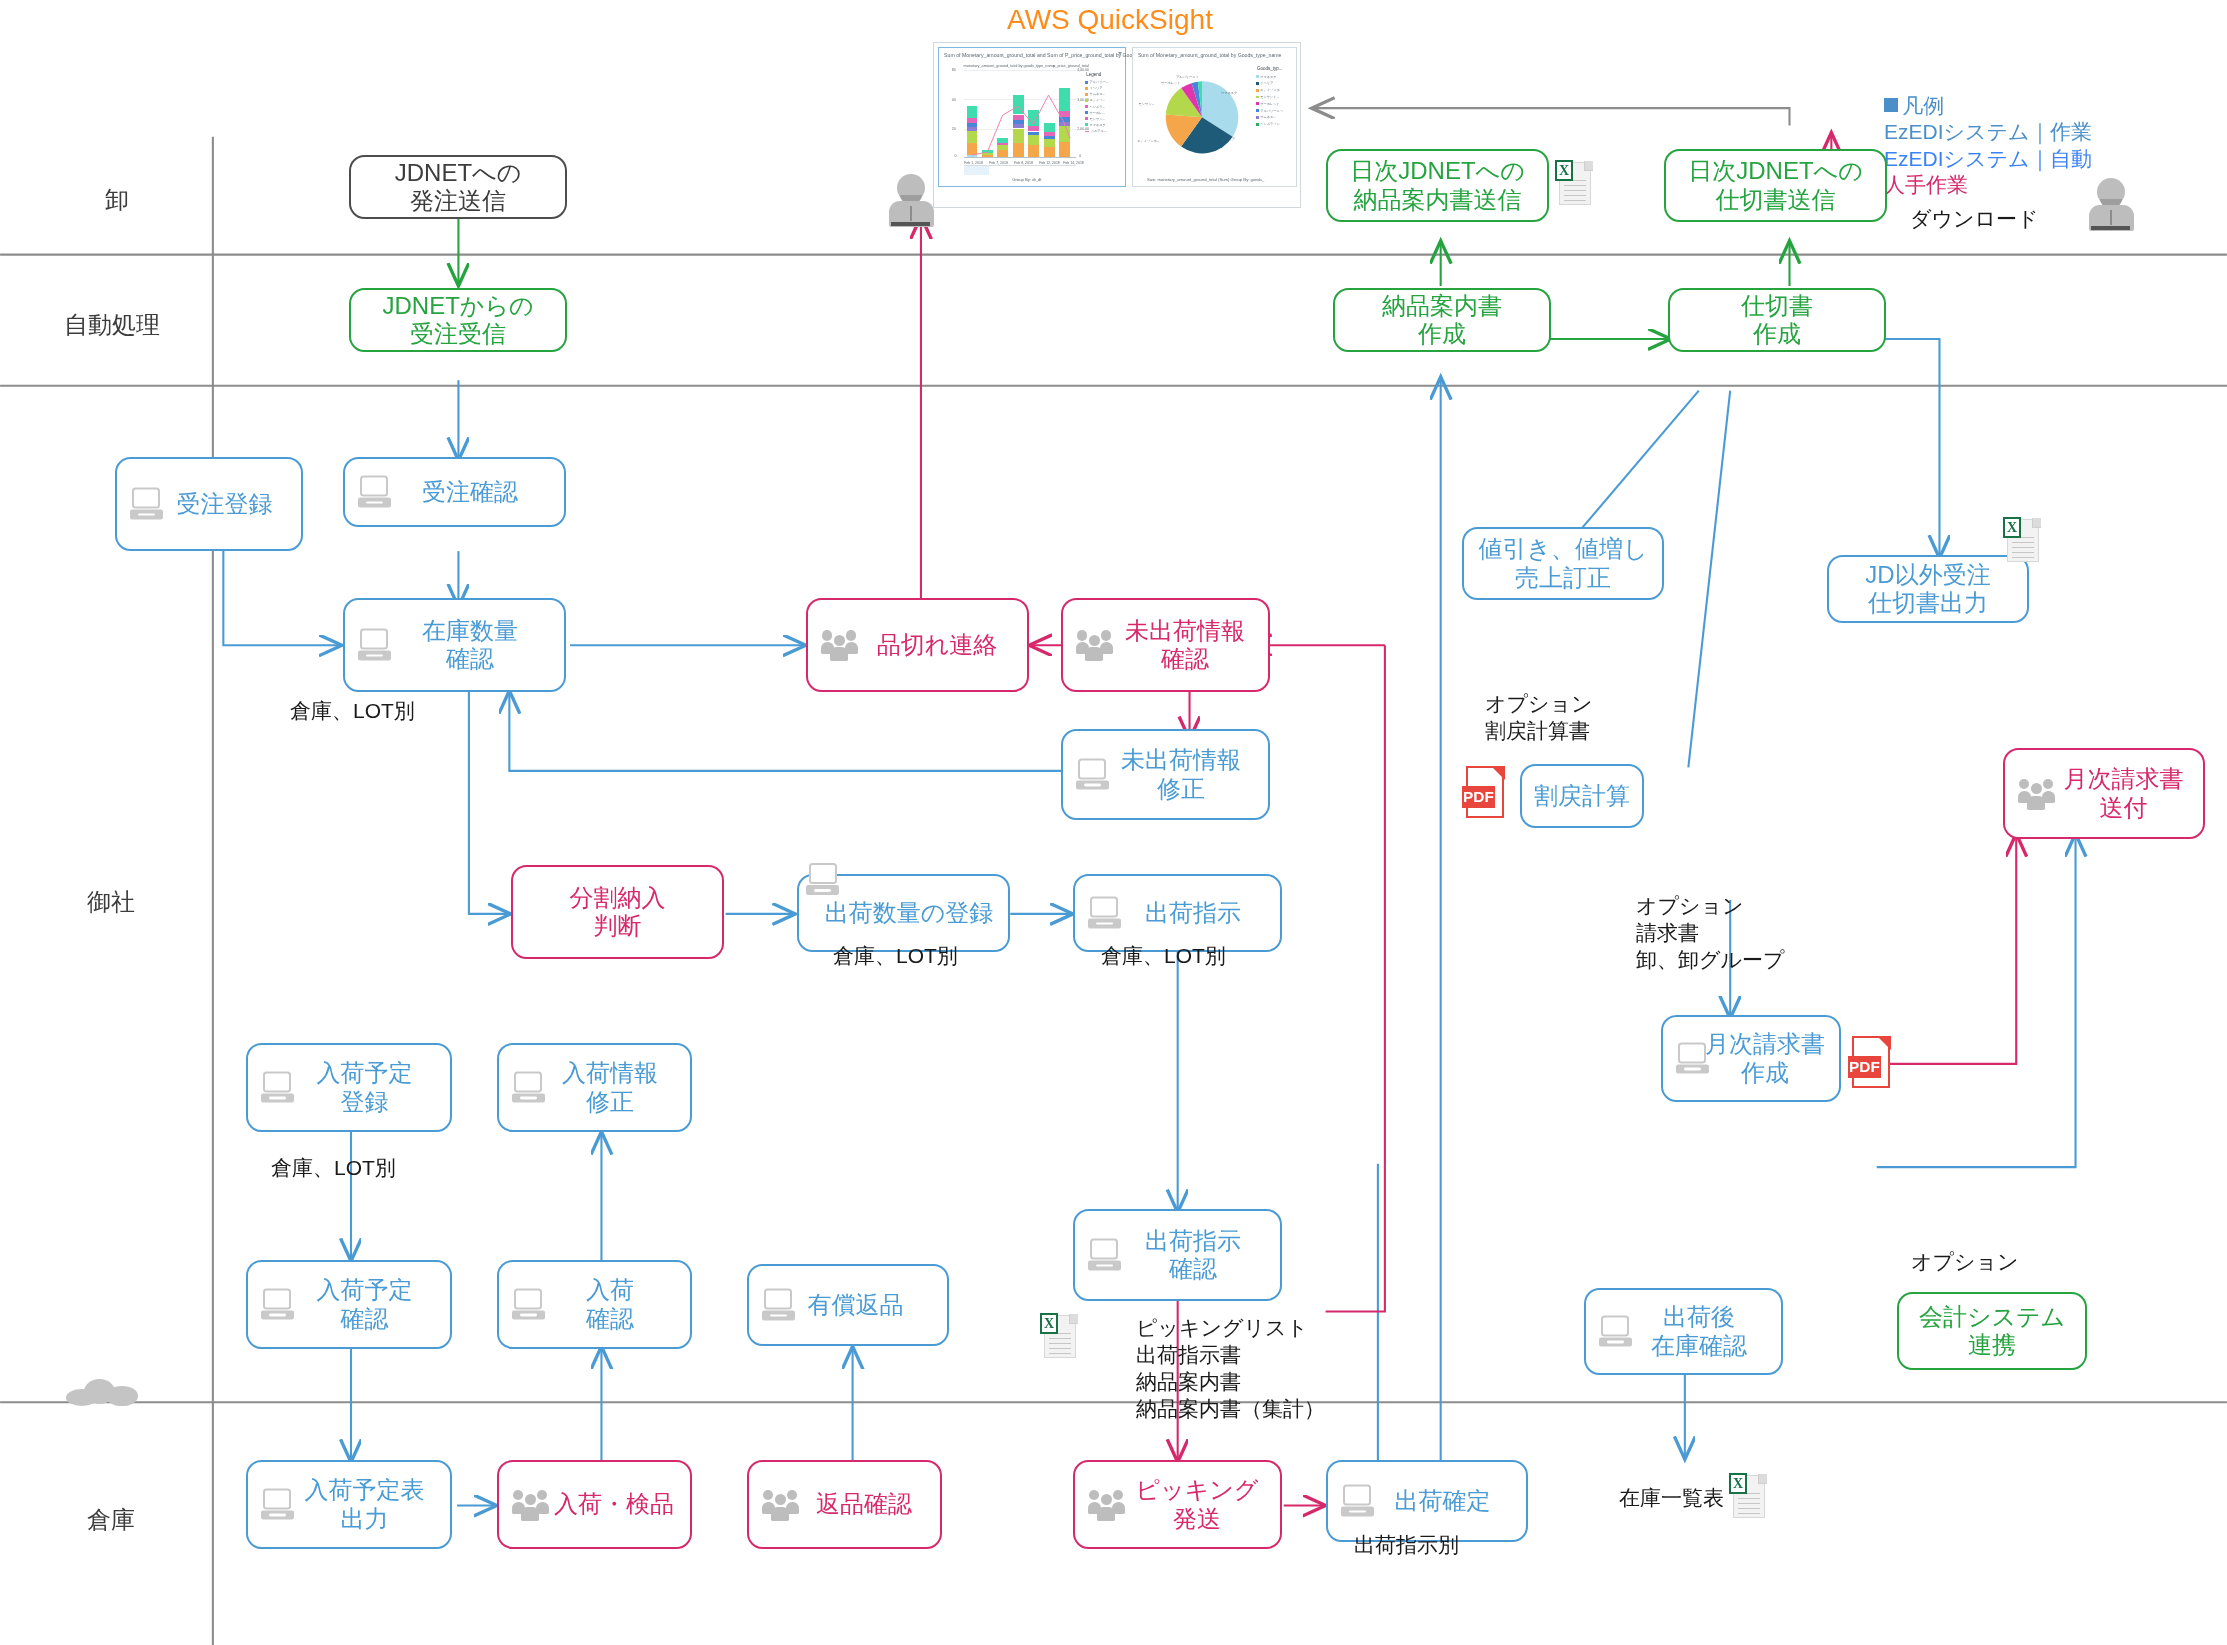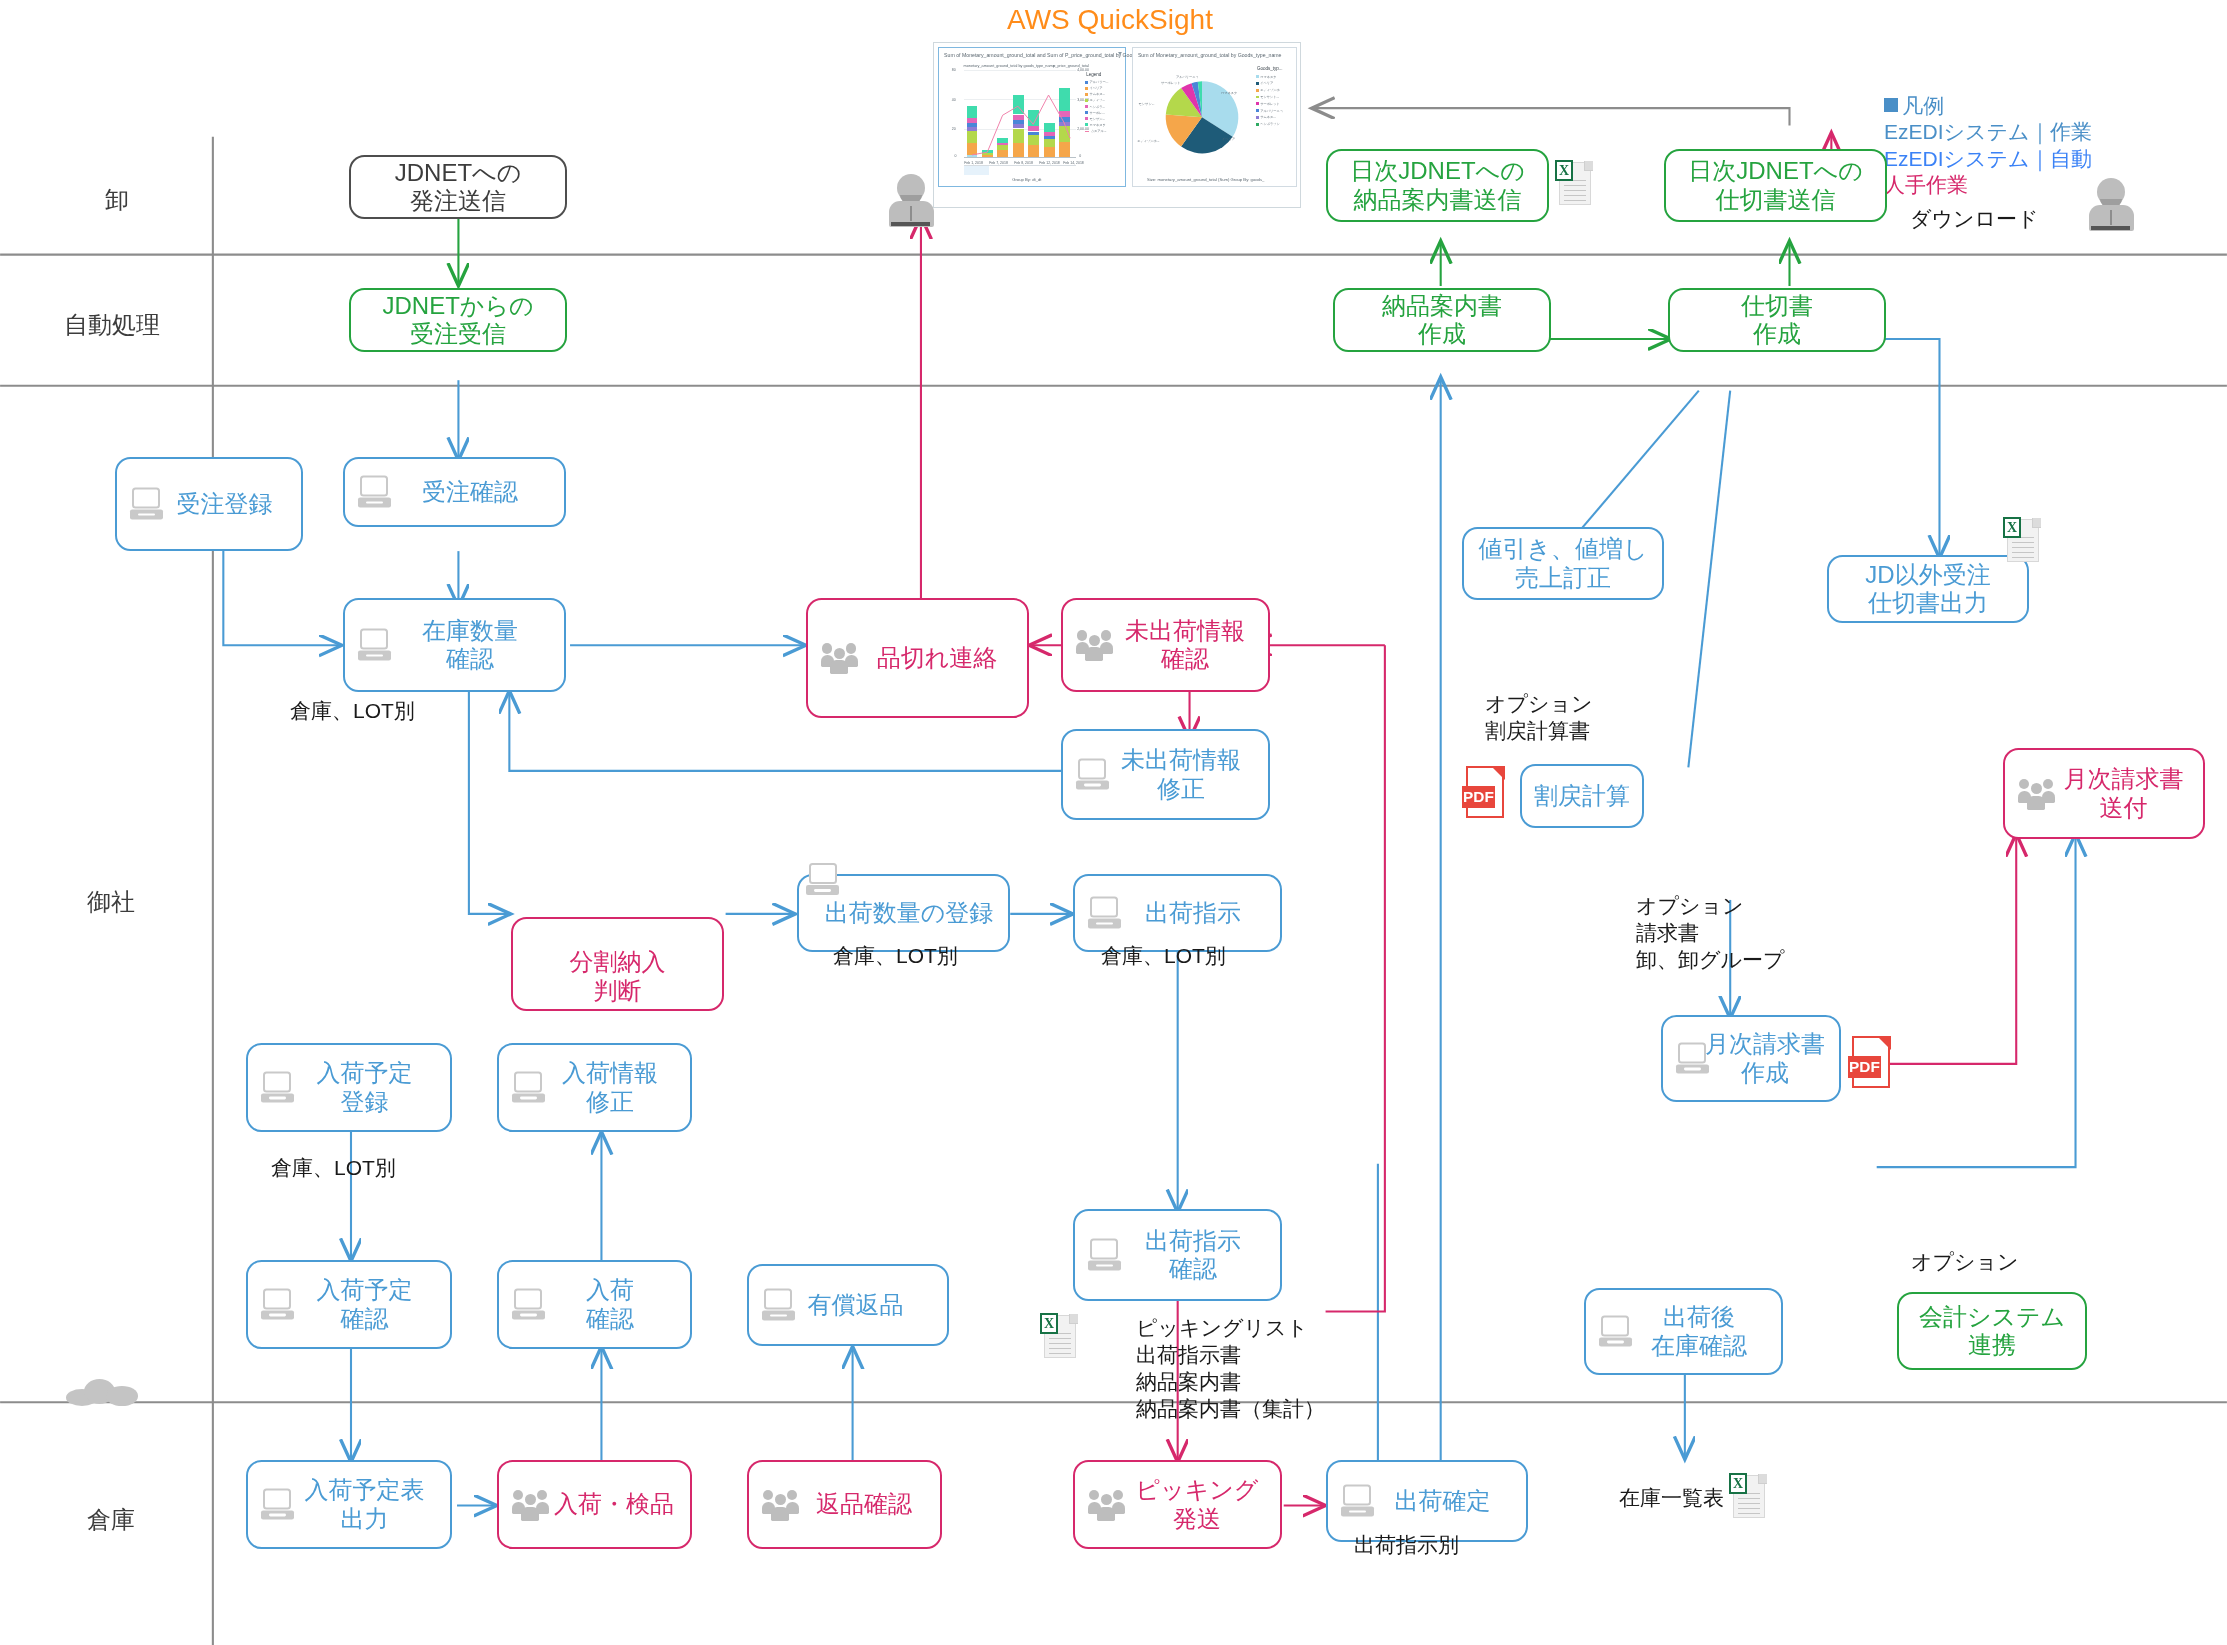--- a/index.html
+++ b/index.html
@@ -465,21 +465,21 @@
     <span class="lbl" style="margin-left:31px;">受注確認</span>
   </div>
 
   <div class="node" style="left:343px; top:598px; width:223px; height:94px;">
     <span class="ic"><span class="pc-screen"></span><span class="pc-base"></span></span>
     <span class="lbl" style="margin-left:31px;">在庫数量
 確認</span>
   </div>
   <div class="txt" style="left:290px; top:698px;">倉庫、LOT別</div>
 
-  <div class="node pink" style="left:806px; top:598px; width:223px; height:120px;">
+  <div class="node pink" style="left:806px; top:598px; width:223px; height:94px;">
     <span class="ic people">
       <span class="p-fig p-h" style="left:1.4px;top:1.4px;width:10.5px;height:10.5px;"></span>
       <span class="p-fig p-h" style="left:25px;top:1.4px;width:10.5px;height:10.5px;"></span>
       <span class="p-fig p-h" style="left:13.3px;top:5.6px;width:11px;height:11px;"></span>
       <span class="p-fig p-b" style="left:0px;top:13.3px;width:13.3px;height:12px;"></span>
       <span class="p-fig p-b" style="left:24px;top:13.3px;width:13.3px;height:12px;"></span>
       <span class="p-fig p-b" style="left:9.8px;top:18px;width:18px;height:14px;"></span>
     </span>
     <span class="lbl" style="margin-left:39px;">品切れ連絡</span>
   </div>
@@ -496,21 +496,21 @@
     <span class="lbl" style="margin-left:39px;">未出荷情報
 確認</span>
   </div>
 
   <div class="node" style="left:1061px; top:729px; width:209px; height:91px;">
     <span class="ic"><span class="pc-screen"></span><span class="pc-base"></span></span>
     <span class="lbl" style="margin-left:31px;">未出荷情報
 修正</span>
   </div>
 
-  <div class="node pink" style="left:511px; top:917px; width:213px; height:94px;align-items:flex-end;">
+  <div class="node pink" style="left:511px; top:865px; width:213px; height:94px;">
     <span class="lbl">分割納入
 判断</span>
   </div>
 
   <div class="node" style="left:797px; top:874px; width:213px; height:78px;">
     <span class="ic topleft"><span class="pc-screen"></span><span class="pc-base"></span></span>
     <span class="lbl" style="margin-left:11px;">出荷数量の登録</span>
   </div>
   <div class="txt" style="left:833px; top:943px;">倉庫、LOT別</div>
 

